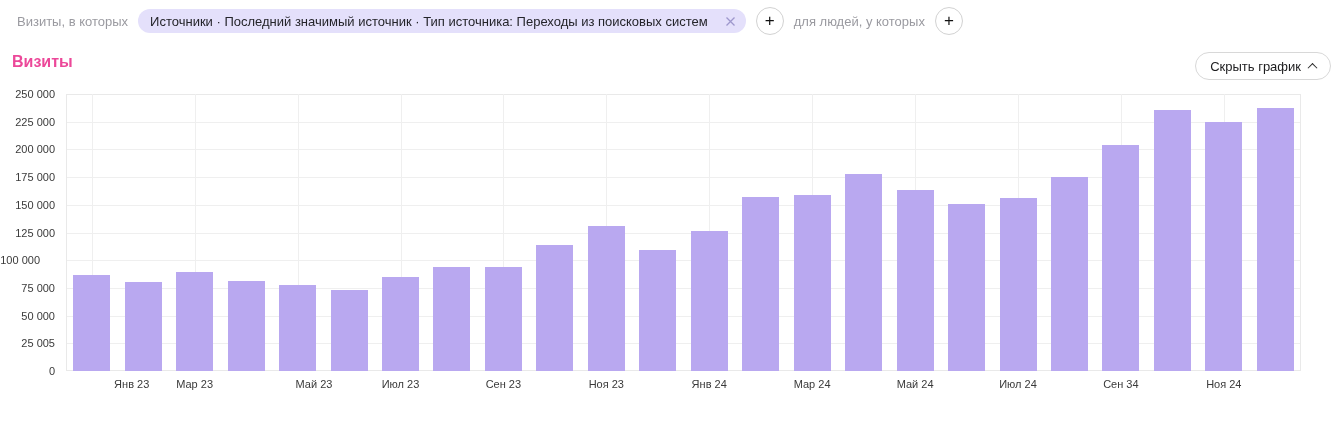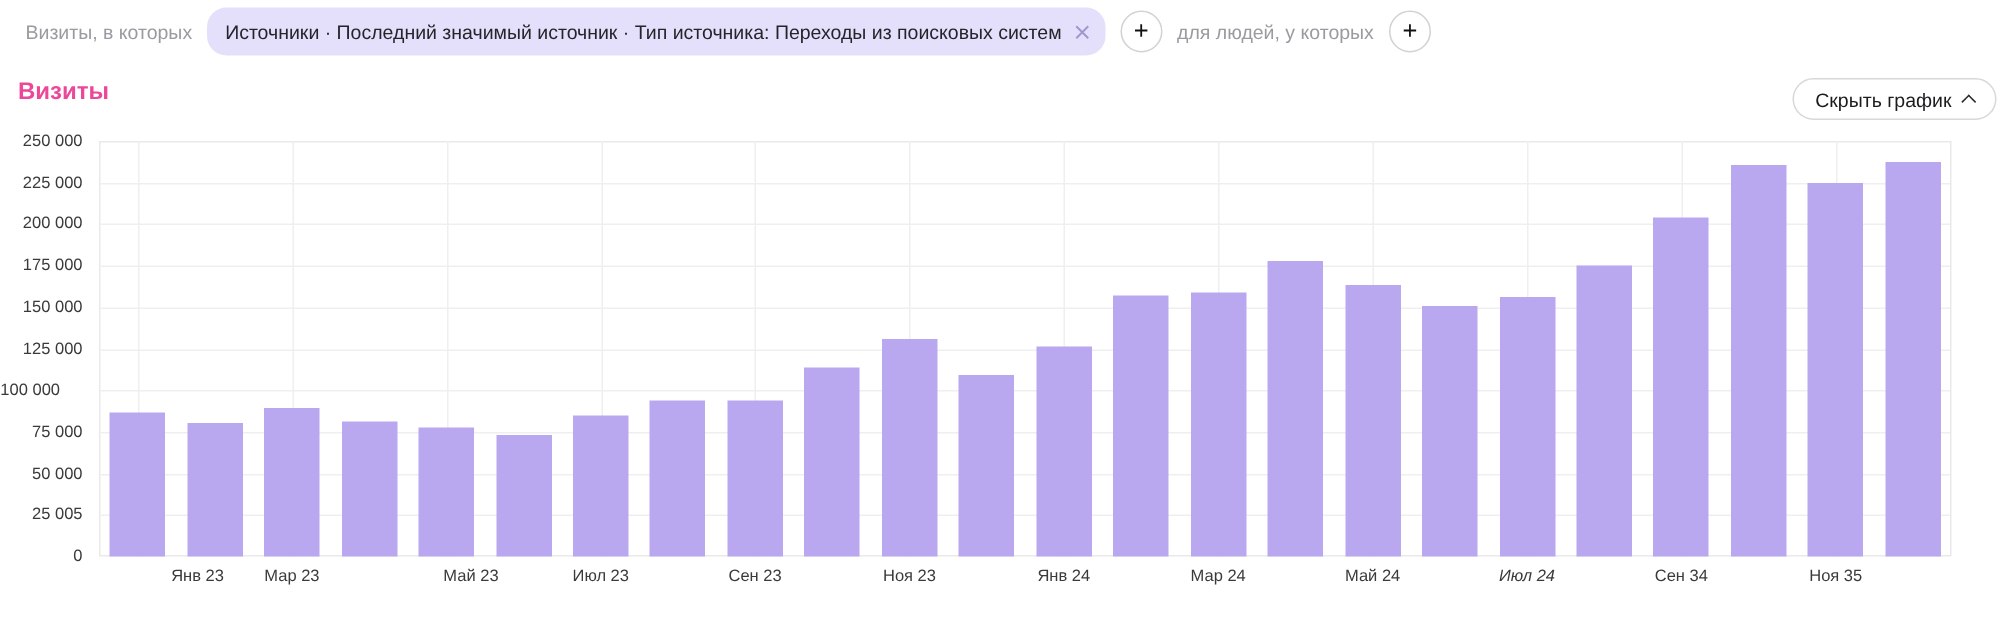--- a/index.html
+++ b/index.html
@@ -4,21 +4,21 @@
 <style>
   * { margin:0; padding:0; box-sizing:border-box; }
   html,body { width:1340px; height:426px; background:#fff; overflow:hidden;
               font-family:"Liberation Sans", sans-serif; }
   .page { position:relative; width:1340px; height:426px; background:#fff; }
 
   
   .filter-bar { position:absolute; left:17px; top:7px; height:28px;
                 display:flex; align-items:center; gap:10px; white-space:nowrap; }
   .f-label { font-size:13px; color:#9a9aa0; }
-  .chip { display:inline-flex; align-items:center; gap:8px; height:32px;
+  .chip { display:inline-flex; align-items:center; gap:17px; height:24px;
           padding:0 10px 0 12px; border-radius:13px; background:#e4e0fb;
           cursor:pointer; }
   .chip-text { font-size:13px; color:#24242a; }
   .chip-close { display:flex; align-items:center; cursor:pointer; }
   .plus-btn { width:28px; height:28px; border-radius:50%; border:1px solid #d2d2d2;
               background:#fff; display:flex; align-items:center; justify-content:center;
               cursor:pointer; }
   .plus-glyph { font-size:17px; font-weight:500; color:#111; line-height:1;
                 transform:translateY(-1px); }
 
@@ -138,18 +138,18 @@
       <div class="bar" style="left: 1256.8px; top: 108px; width: 37px; height: 263px; background: rgb(185, 168, 240);"></div>
       <div class="x-tick" style="left: 91.7px; top: 378px; margin-left: 40px;">Янв 23</div>
       <div class="x-tick" style="left: 194.6px; top: 378px;">Мар 23</div>
       <div class="x-tick" style="left: 314px; top: 378px;">Май 23</div>
       <div class="x-tick" style="left: 400.5px; top: 378px;">Июл 23</div>
       <div class="x-tick" style="left: 503.4px; top: 378px;">Сен 23</div>
       <div class="x-tick" style="left: 606.3px; top: 378px;">Ноя 23</div>
       <div class="x-tick" style="left: 709.2px; top: 378px;">Янв 24</div>
       <div class="x-tick" style="left: 812.1px; top: 378px;">Мар 24</div>
       <div class="x-tick" style="left: 915.1px; top: 378px;">Май 24</div>
-      <div class="x-tick" style="left: 1018px; top: 378px; font-style: italic;">Июл 24</div>
+      <div class="x-tick" style="left: 1018px; top: 378px;">Июл 24</div>
       <div class="x-tick" style="left: 1120.9px; top: 378px;">Сен 34</div>
-      <div class="x-tick" style="left: 1223.8px; top: 378px;">Ноя 35</div>
+      <div class="x-tick" style="left: 1223.8px; top: 378px;">Ноя 24</div>
     </div>
 
 </div>
 
 </body></html>

